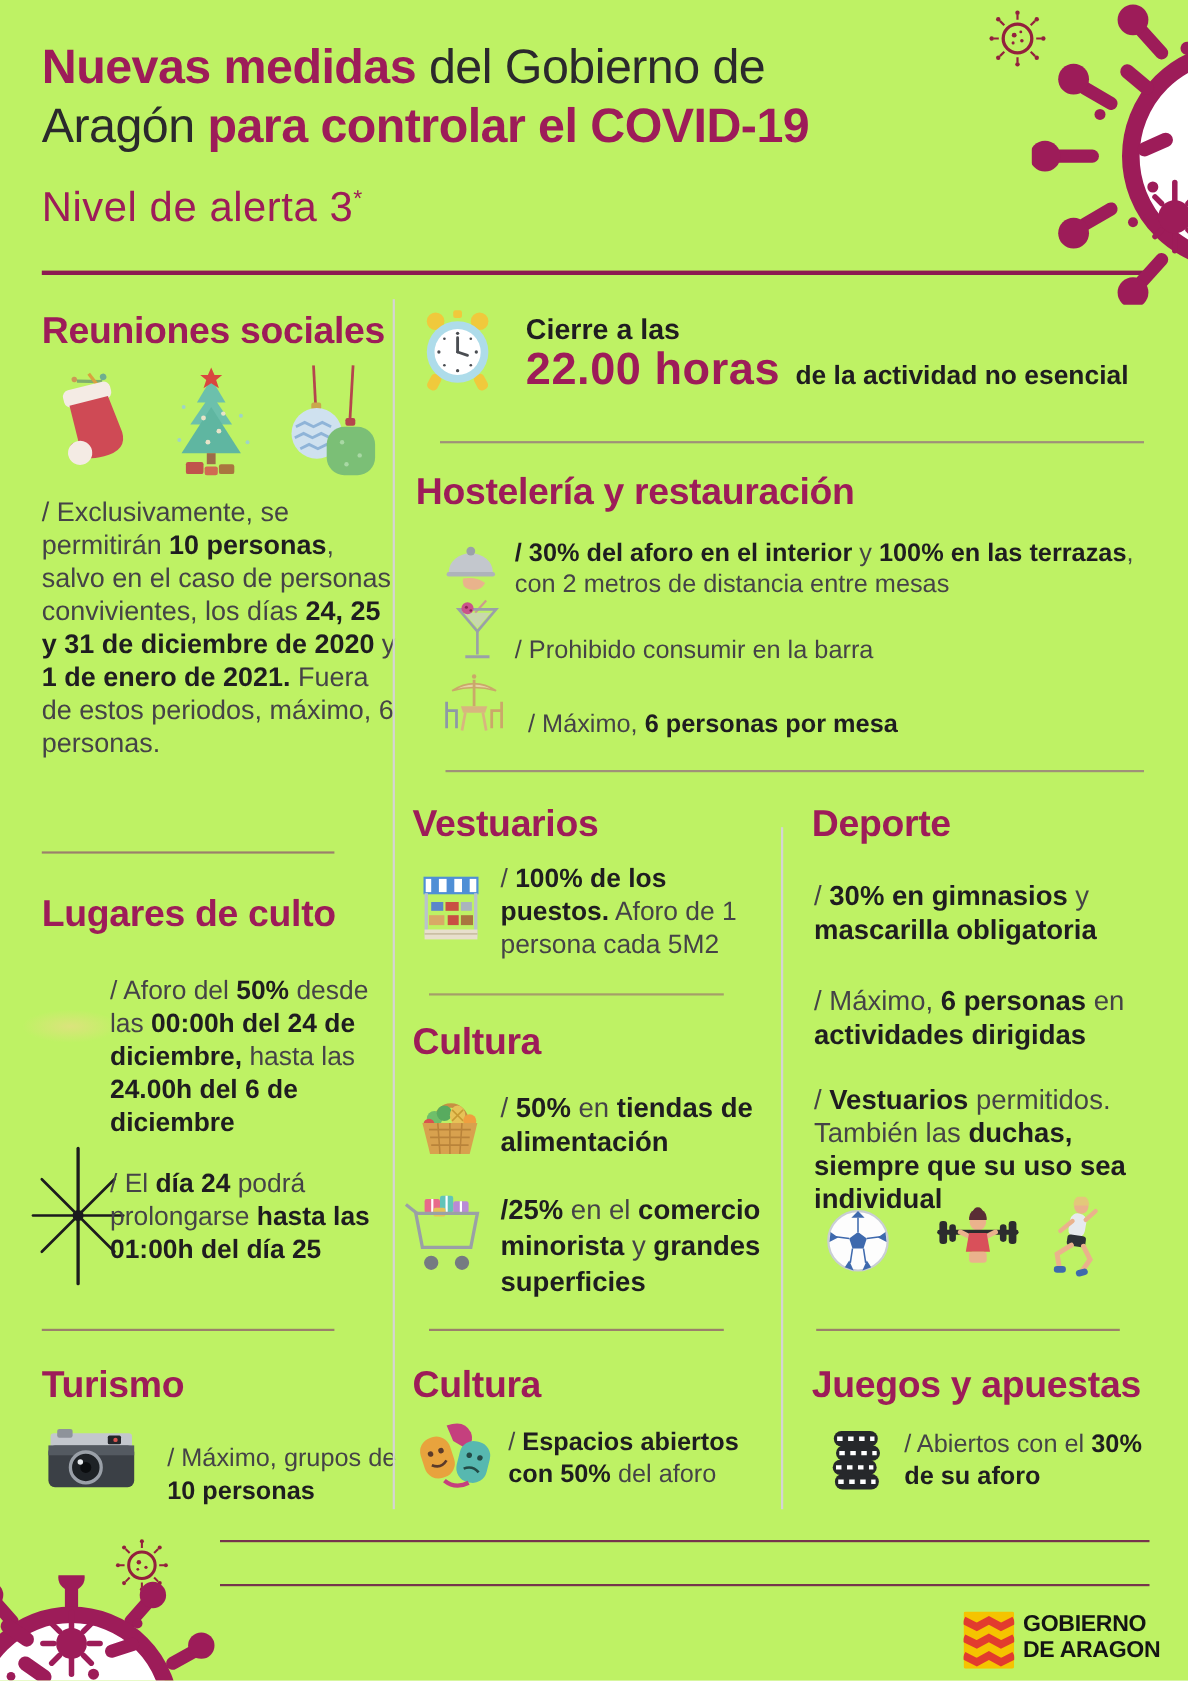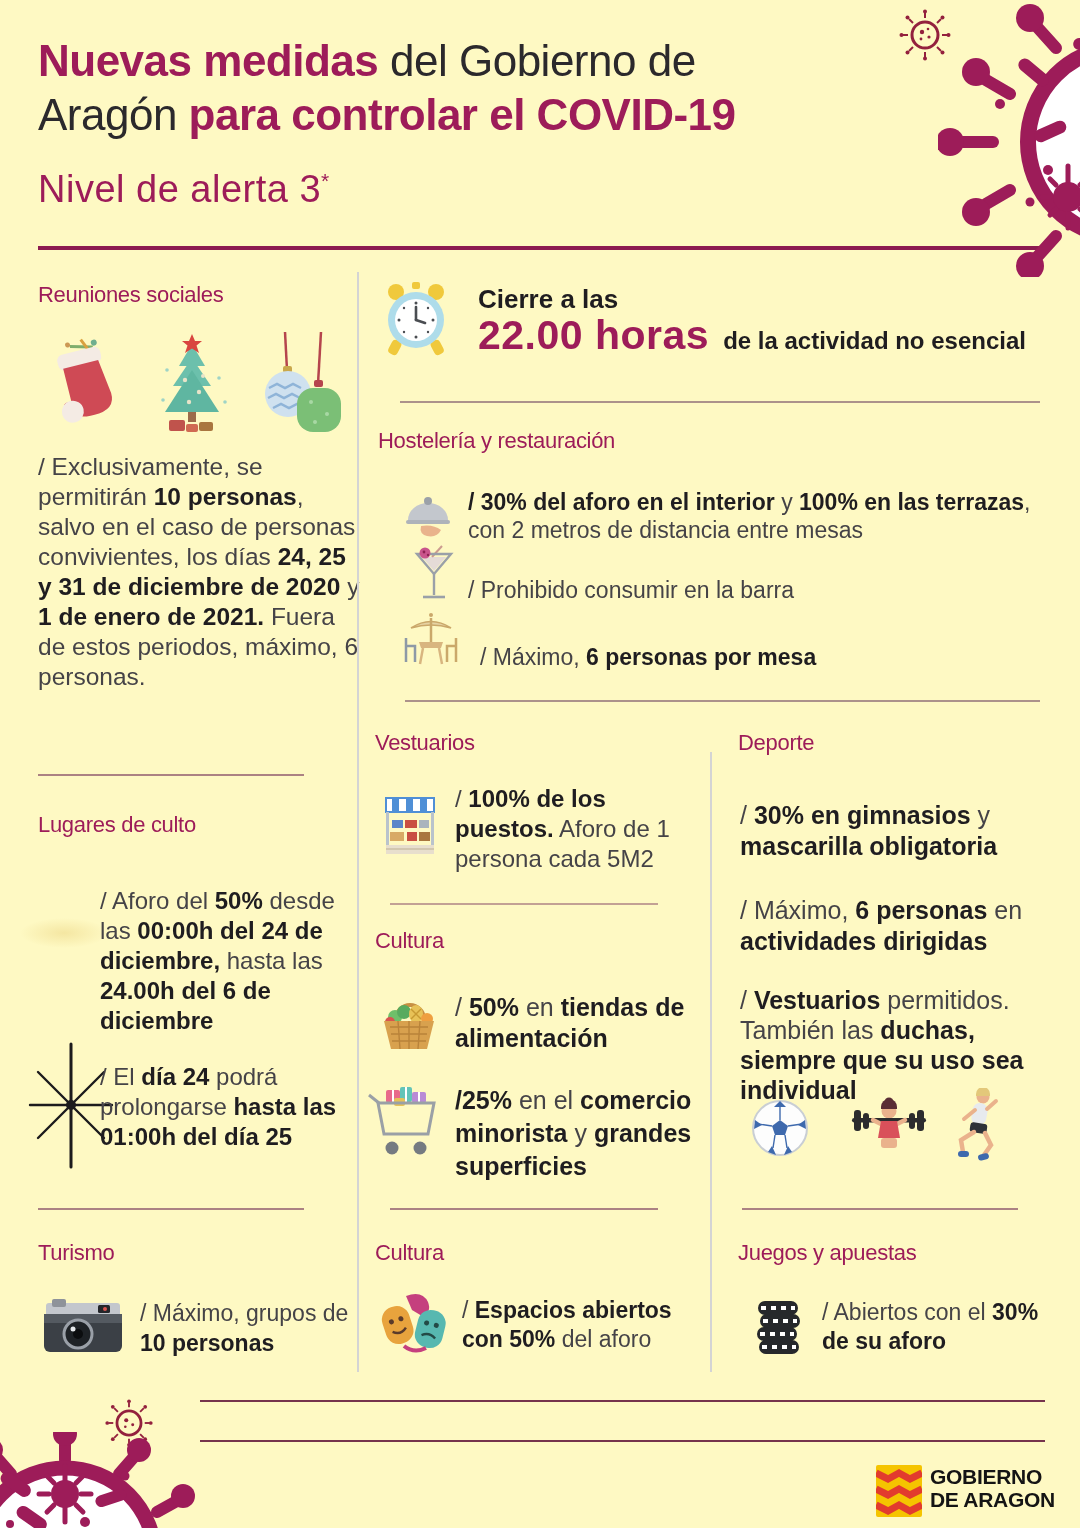--- a/index.html
+++ b/index.html
@@ -4,34 +4,34 @@
 <style>
   :root{
     --accent:#9d1c59;
     --accent-dark:#8c1b51;
     --ink:#1f1d20;
     --body:#454347;
     --divider:#8f5a6d;
     --gray-div:#d4d4d4;
   }
   html,body{margin:0;padding:0;background:#fff;}
-  .page{position:relative;width:1080px;height:1528px;overflow:hidden;background:#fef9c3;
+  .page{position:relative;width:1080px;height:1528px;overflow:hidden;background:#bef264;
         font-family:"Liberation Sans","DejaVu Sans",sans-serif;}
   .abs{position:absolute;}
   
   .title{left:38px;top:34px;font-size:44px;line-height:54px;letter-spacing:-0.5px;color:#2b292c;}
   .title .acc{color:var(--accent);font-weight:700;}
   .title .pl{font-weight:400;}
   .alert-row{left:38px;top:168px;display:flex;align-items:baseline;white-space:nowrap;}
   .alert{font-size:38px;font-weight:400;color:var(--accent);letter-spacing:0.5px;}
   .alert sup{font-size:21px;}
   .order{margin-left:30px;font-size:20px;font-style:italic;font-weight:500;color:#2e2d30;}
   .rule-header{left:38px;top:246px;width:1008px;height:4px;background:var(--accent-dark);}
   
-  .h2{font-size:22px;font-weight:400;color:var(--accent);letter-spacing:-0.3px;}
+  .h2{font-size:34px;font-weight:700;color:var(--accent);letter-spacing:-0.3px;}
   .rich{color:var(--body);}
   .rich .b{font-weight:700;color:var(--ink);}
   .thin-line{height:2px;background:var(--divider);opacity:.75;}
   .gray-vline{width:2px;background:var(--gray-div);}
   .soft-line{height:2px;background:#97787d;opacity:.8;}
   
   .reuniones-body{left:38px;top:452px;width:322px;font-size:24.5px;line-height:30px;}
   .culto-item1{left:100px;top:886px;width:252px;font-size:24px;line-height:30px;}
   .culto-item2{left:100px;top:1062px;width:252px;font-size:24px;line-height:30px;}
   .turismo-text{left:140px;top:1298px;width:210px;font-size:23px;line-height:30px;}
@@ -223,21 +223,21 @@
     <rect x="4" y="7" width="74" height="15" rx="3" fill="#c3c7cd"></rect>
     <rect x="10" y="3" width="14" height="8" rx="2" fill="#8e939a"></rect>
     <rect x="56" y="9" width="12" height="8" rx="1.5" fill="#23262a"></rect>
     <circle cx="63" cy="13" r="2" fill="#d9534f"></circle>
     <rect x="2" y="18" width="78" height="38" rx="6" fill="#3b4046"></rect>
     <rect x="2" y="18" width="78" height="9" fill="#545a61"></rect>
     <circle cx="36" cy="38" r="14" fill="#1e2226" stroke="#9aa0a8" stroke-width="3"></circle>
     <circle cx="36" cy="38" r="5" fill="#0b0d0f"></circle>
     <circle cx="31" cy="33" r="2.5" fill="#e6e9ec"></circle>
   </svg>
-  <p class="abs rich turismo-text" style="margin:0"><span>/ Máximo, grupos de </span><span class="b">10 personas</span></p>
+  <p class="abs rich turismo-text" style="margin:12px"><span>/ Máximo, grupos de </span><span class="b">10 personas</span></p>
 
   <div class="abs gray-vline" style="left:357px;top:272px;height:1100px"></div>
   <div class="abs gray-vline" style="left:710px;top:752px;height:620px"></div>
 
   <svg class="abs" style="left:382px;top:280px" width="68" height="78" viewBox="0 0 68 78">
     <circle cx="14" cy="12" r="8" fill="#f0c93c"></circle>
     <circle cx="54" cy="12" r="8" fill="#f0c93c"></circle>
     <rect x="30" y="2" width="8" height="7" rx="2" fill="#f0c93c"></rect>
     <rect x="8" y="60" width="10" height="15" rx="4" fill="#f0c93c" transform="rotate(28 13 67)"></rect>
     <rect x="50" y="60" width="10" height="15" rx="4" fill="#f0c93c" transform="rotate(-28 55 67)"></rect>

